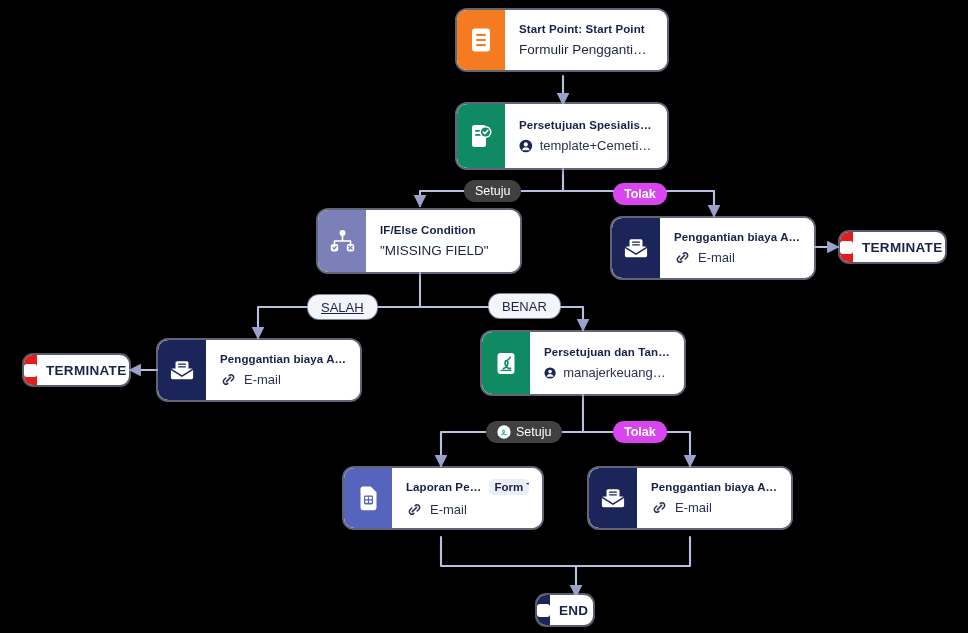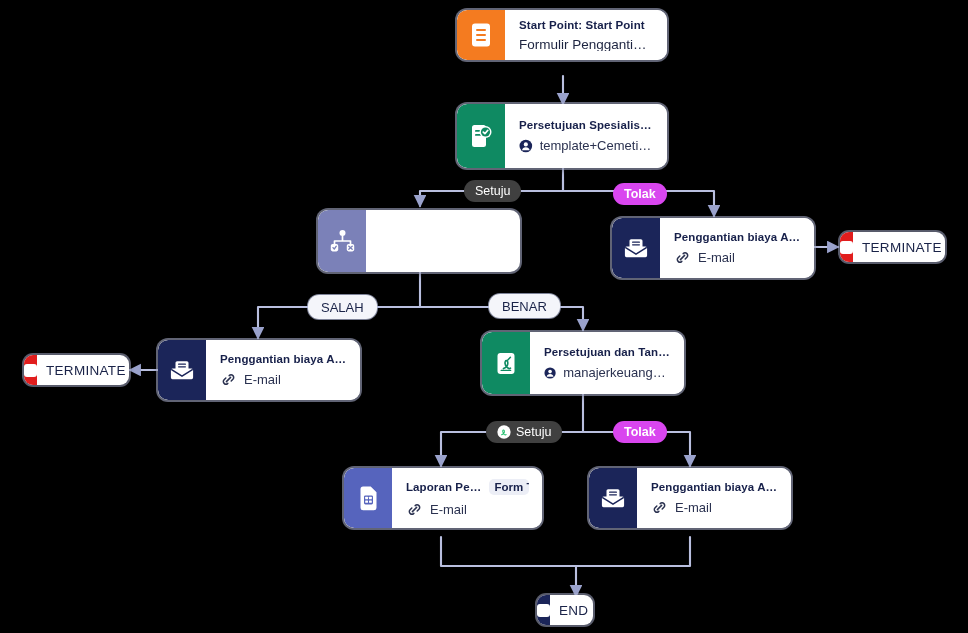--- a/index.html
+++ b/index.html
@@ -116,20 +116,21 @@
   .pill-node {
     position: absolute;
     display: flex;
     align-items: center;
     background: #ffffff;
     border-radius: 9px;
     box-shadow: 0 0 0 2px rgba(176,182,214,0.5), 0 2px 5px rgba(0,0,0,0.45);
     overflow: hidden;
     height: 30px;
     box-sizing: border-box;
+    font-weight: bold;
   }
   .pill-node .sq-pane {
     width: 30px;
     height: 30px;
     display: flex;
     align-items: center;
     justify-content: center;
   }
   .pill-node .sq-pane i {
     display: block;
@@ -216,21 +217,21 @@
       <path d="M583,394 L583,432"></path>
       <path d="M583,432 L441,432 L441,466" marker-end="url(#arw)"></path>
       <path d="M583,432 L690,432 L690,466" marker-end="url(#arw)"></path>
 
       <path d="M441,537 L441,566 L576,566"></path>
       <path d="M690,537 L690,566 L576,566"></path>
       <path d="M576,566 L576,596" marker-end="url(#arw)"></path>
     </g>
   </svg>
 
-  <div class="node" style="left:457px; top:10px; width:210px; height:50px;">
+  <div class="node" style="left:457px; top:10px; width:210px; height:60px;">
     <div class="icon-pane pane-orange">
       <svg class="svg-ic" width="22" height="26" viewBox="0 0 22 26" aria-hidden="true">
         <rect x="2" y="1.5" width="18" height="23" rx="3" fill="#ffffff"></rect>
         <rect x="6" y="7" width="10" height="2.1" rx="1" fill="#f47b20"></rect>
         <rect x="6" y="12" width="10" height="2.1" rx="1" fill="#f47b20"></rect>
         <rect x="6" y="17" width="10" height="2.1" rx="1" fill="#f47b20"></rect>
       </svg>
     </div>
     <div class="body">
       <div class="title">Start Point: Start Point</div>
@@ -266,20 +267,24 @@
     <div class="icon-pane pane-purple">
       <svg class="svg-ic" width="25" height="24" viewBox="0 0 25 24" aria-hidden="true">
         <circle cx="12.5" cy="4" r="3" fill="#ffffff"></circle>
         <path d="M12.5 7 L12.5 12 M4.5 12 L20.5 12 M4.5 12 L4.5 15 M20.5 12 L20.5 15" stroke="#ffffff" stroke-width="1.7" fill="none" stroke-linecap="round"></path>
         <rect x="0.8" y="15" width="7.4" height="7.4" rx="1.8" fill="#ffffff"></rect>
         <rect x="16.8" y="15" width="7.4" height="7.4" rx="1.8" fill="#ffffff"></rect>
         <path d="M3 18.6 L4.3 20 L6.3 17.2" stroke="#7b81b8" stroke-width="1.3" fill="none" stroke-linecap="round" stroke-linejoin="round"></path>
         <path d="M18.8 17.2 L22.2 20.3 M22.2 17.2 L18.8 20.3" stroke="#7b81b8" stroke-width="1.3" stroke-linecap="round"></path>
       </svg>
     </div>
+    <div class="body">
+      <div class="title">IF/Else Condition</div>
+      <div class="sub-plain">"MISSING FIELD"</div>
+    </div>
   </div>
 
   <div class="node" style="left:612px; top:218px; width:202px; height:60px;">
     <div class="icon-pane pane-navy">
       <svg class="svg-ic" width="24" height="22" viewBox="0 0 24 22" aria-hidden="true">
         <rect x="5.5" y="2.2" width="13" height="9" rx="1.6" fill="#ffffff"></rect>
         <rect x="8" y="4.6" width="8" height="1.2" rx="0.6" fill="#1b2559"></rect>
         <rect x="8" y="7.2" width="8" height="1.2" rx="0.6" fill="#1b2559"></rect>
         <path d="M2.5 9.6h19a1.6 1.6 0 0 1 1.6 1.6v7.4a1.6 1.6 0 0 1-1.6 1.6h-19a1.6 1.6 0 0 1-1.6-1.6v-7.4a1.6 1.6 0 0 1 1.6-1.6z" fill="#ffffff"></path>
         <path d="M1.2 10.4 L12 17.2 L22.8 10.4" stroke="#1b2559" stroke-width="1.5" fill="none" stroke-linejoin="round"></path>
@@ -415,21 +420,21 @@
   </div>
 
   <div class="edge-label lbl-green" style="left:464px; top:180px;">
     <span>Setuju</span>
   </div>
 
   <div class="edge-label lbl-red" style="left:613px; top:183px;">
     <span>Tolak</span>
   </div>
 
-  <div class="edge-label lbl-white" style="left:308px; top:295px;">
+  <div class="edge-label lbl-white" style="left:308px; top:295px;text-decoration:underline;">
     <span>SALAH</span>
   </div>
 
   <div class="edge-label lbl-white" style="left:489px; top:294px;">
     <span>BENAR</span>
   </div>
 
   <div class="edge-label lbl-green" style="left:486px; top:421px;">
     <svg class="mini-ic" viewBox="0 0 16 16">
       <circle cx="8" cy="8" r="7.6" fill="#ffffff"></circle>

